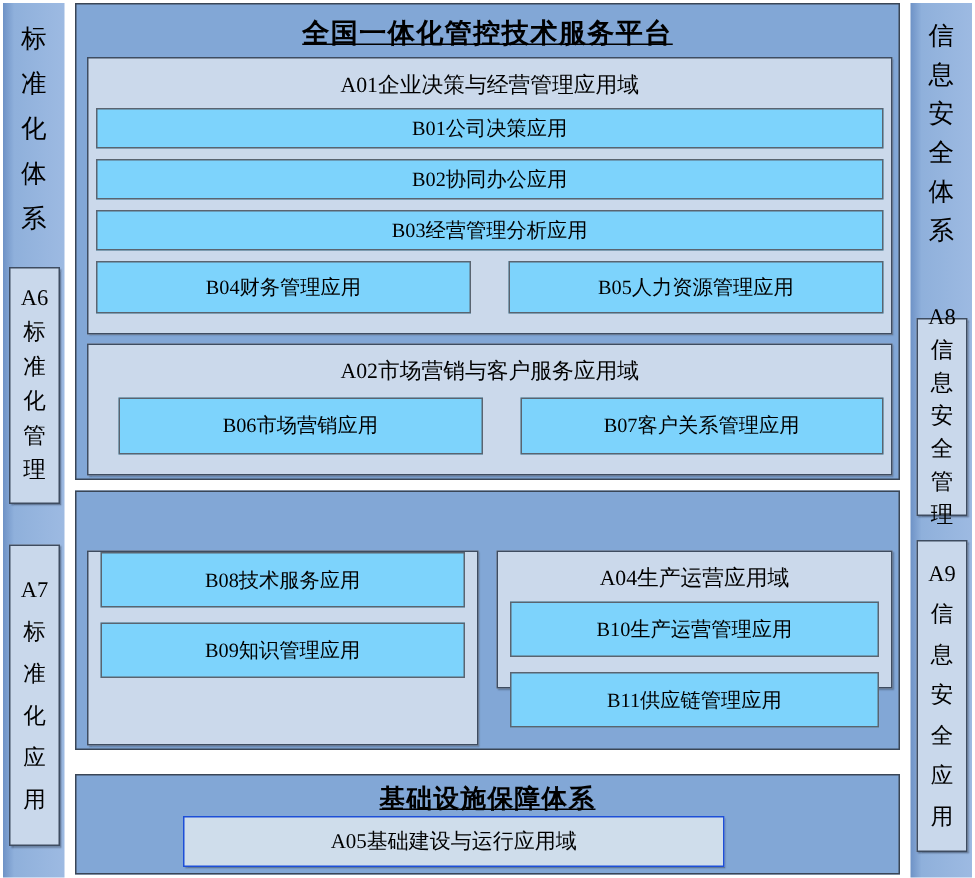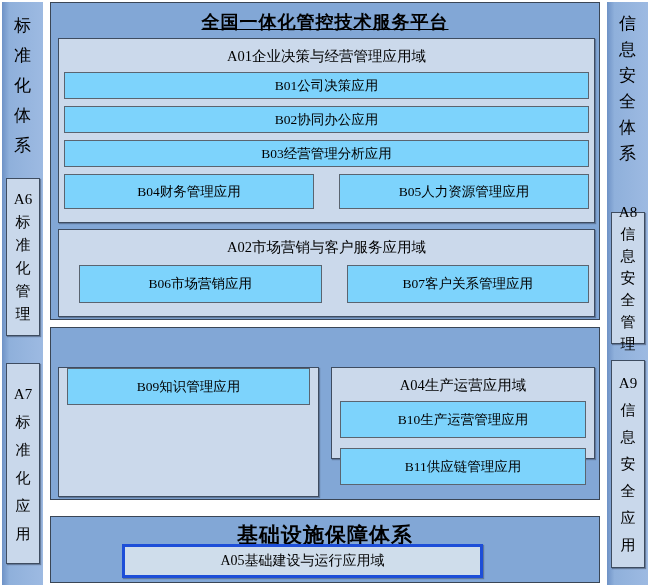--- a/index.html
+++ b/index.html
@@ -38,21 +38,21 @@
     position:absolute;left:50px;width:550px;box-sizing:border-box;
     background:#82A7D6;border:1px solid #3A4656;text-decoration:underline;
   }
   .panel.platform{top:2px;height:318px;}
   .panel.lab{top:327px;height:173px;}
   .panel.infra{top:516px;height:67px;}
   .panel-title{
     text-align:center;font-weight:bold;font-size:18px;
     padding-top:7px;letter-spacing:1px;
   }
-  .panel.infra .panel-title{font-size:21px;padding-top:4px;}
+  .panel.infra .panel-title{font-size:17px;padding-top:4px;}
   .domain{
     position:absolute;background:#CBD9EB;border:1px solid #3E4C60;
     box-shadow:1px 1px 1px rgba(40,50,70,.4);box-sizing:border-box;
   }
   .domain.a01{left:7px;width:537px;top:35px;height:185px;}
   .domain.a02{left:7px;width:537px;top:226px;height:88px;}
   .domain.a03{left:7px;width:261px;top:39px;height:130px;}
   .domain.a04{left:280px;width:264px;top:39px;height:92px;}
   .domain-header{
     text-align:center;font-size:14.5px;padding:8px 12px 6px;
@@ -65,21 +65,21 @@
   }
   .full-app{margin:0 5px 7px;height:27px;}
   .pair-row{display:flex;margin:0 5px;gap:25px;align-items:flex-end;}
   .pair-row .app-box{flex:1;}
   .domain.a01 .pair-row .app-box{height:35px;}
   .domain.a02 .pair-row{margin-top:2px;margin-left:20px;}
   .domain.a02 .pair-row .app-box{height:38px;}
   .side-app{margin:0 8px 10px;height:37px;}
   .infra-box{
     position:absolute;left:71px;top:27px;width:361px;height:34px;
-    background:#CFDDEB;border:3px solid #1d4ed8;box-sizing:border-box;
+    background:#CFDDEB;border:1px solid #1d4ed8;box-sizing:border-box;
     display:flex;align-items:center;justify-content:center;
     font-size:14px;box-shadow:1px 1px 1px rgba(40,50,70,.4);
   }
 </style>
 </head>
 <body>
 
 <div class="sidebar left">
   <div class="sidebar-title">标
 准
@@ -142,20 +142,21 @@
     <div class="pair-row">
       <div class="app-box">B06市场营销应用</div>
       <div class="app-box">B07客户关系管理应用</div>
     </div>
   </div>
 </div>
 
 <div class="panel lab">
 
   <div class="domain a03">
+    <div class="app-box side-app">B08技术服务应用</div>
     <div class="app-box side-app">B09知识管理应用</div>
   </div>
 
   <div class="domain a04">
     <div class="domain-header">A04生产运营应用域</div>
     <div class="app-box side-app">B10生产运营管理应用</div>
     <div class="app-box side-app">B11供应链管理应用</div>
   </div>
 </div>
 

